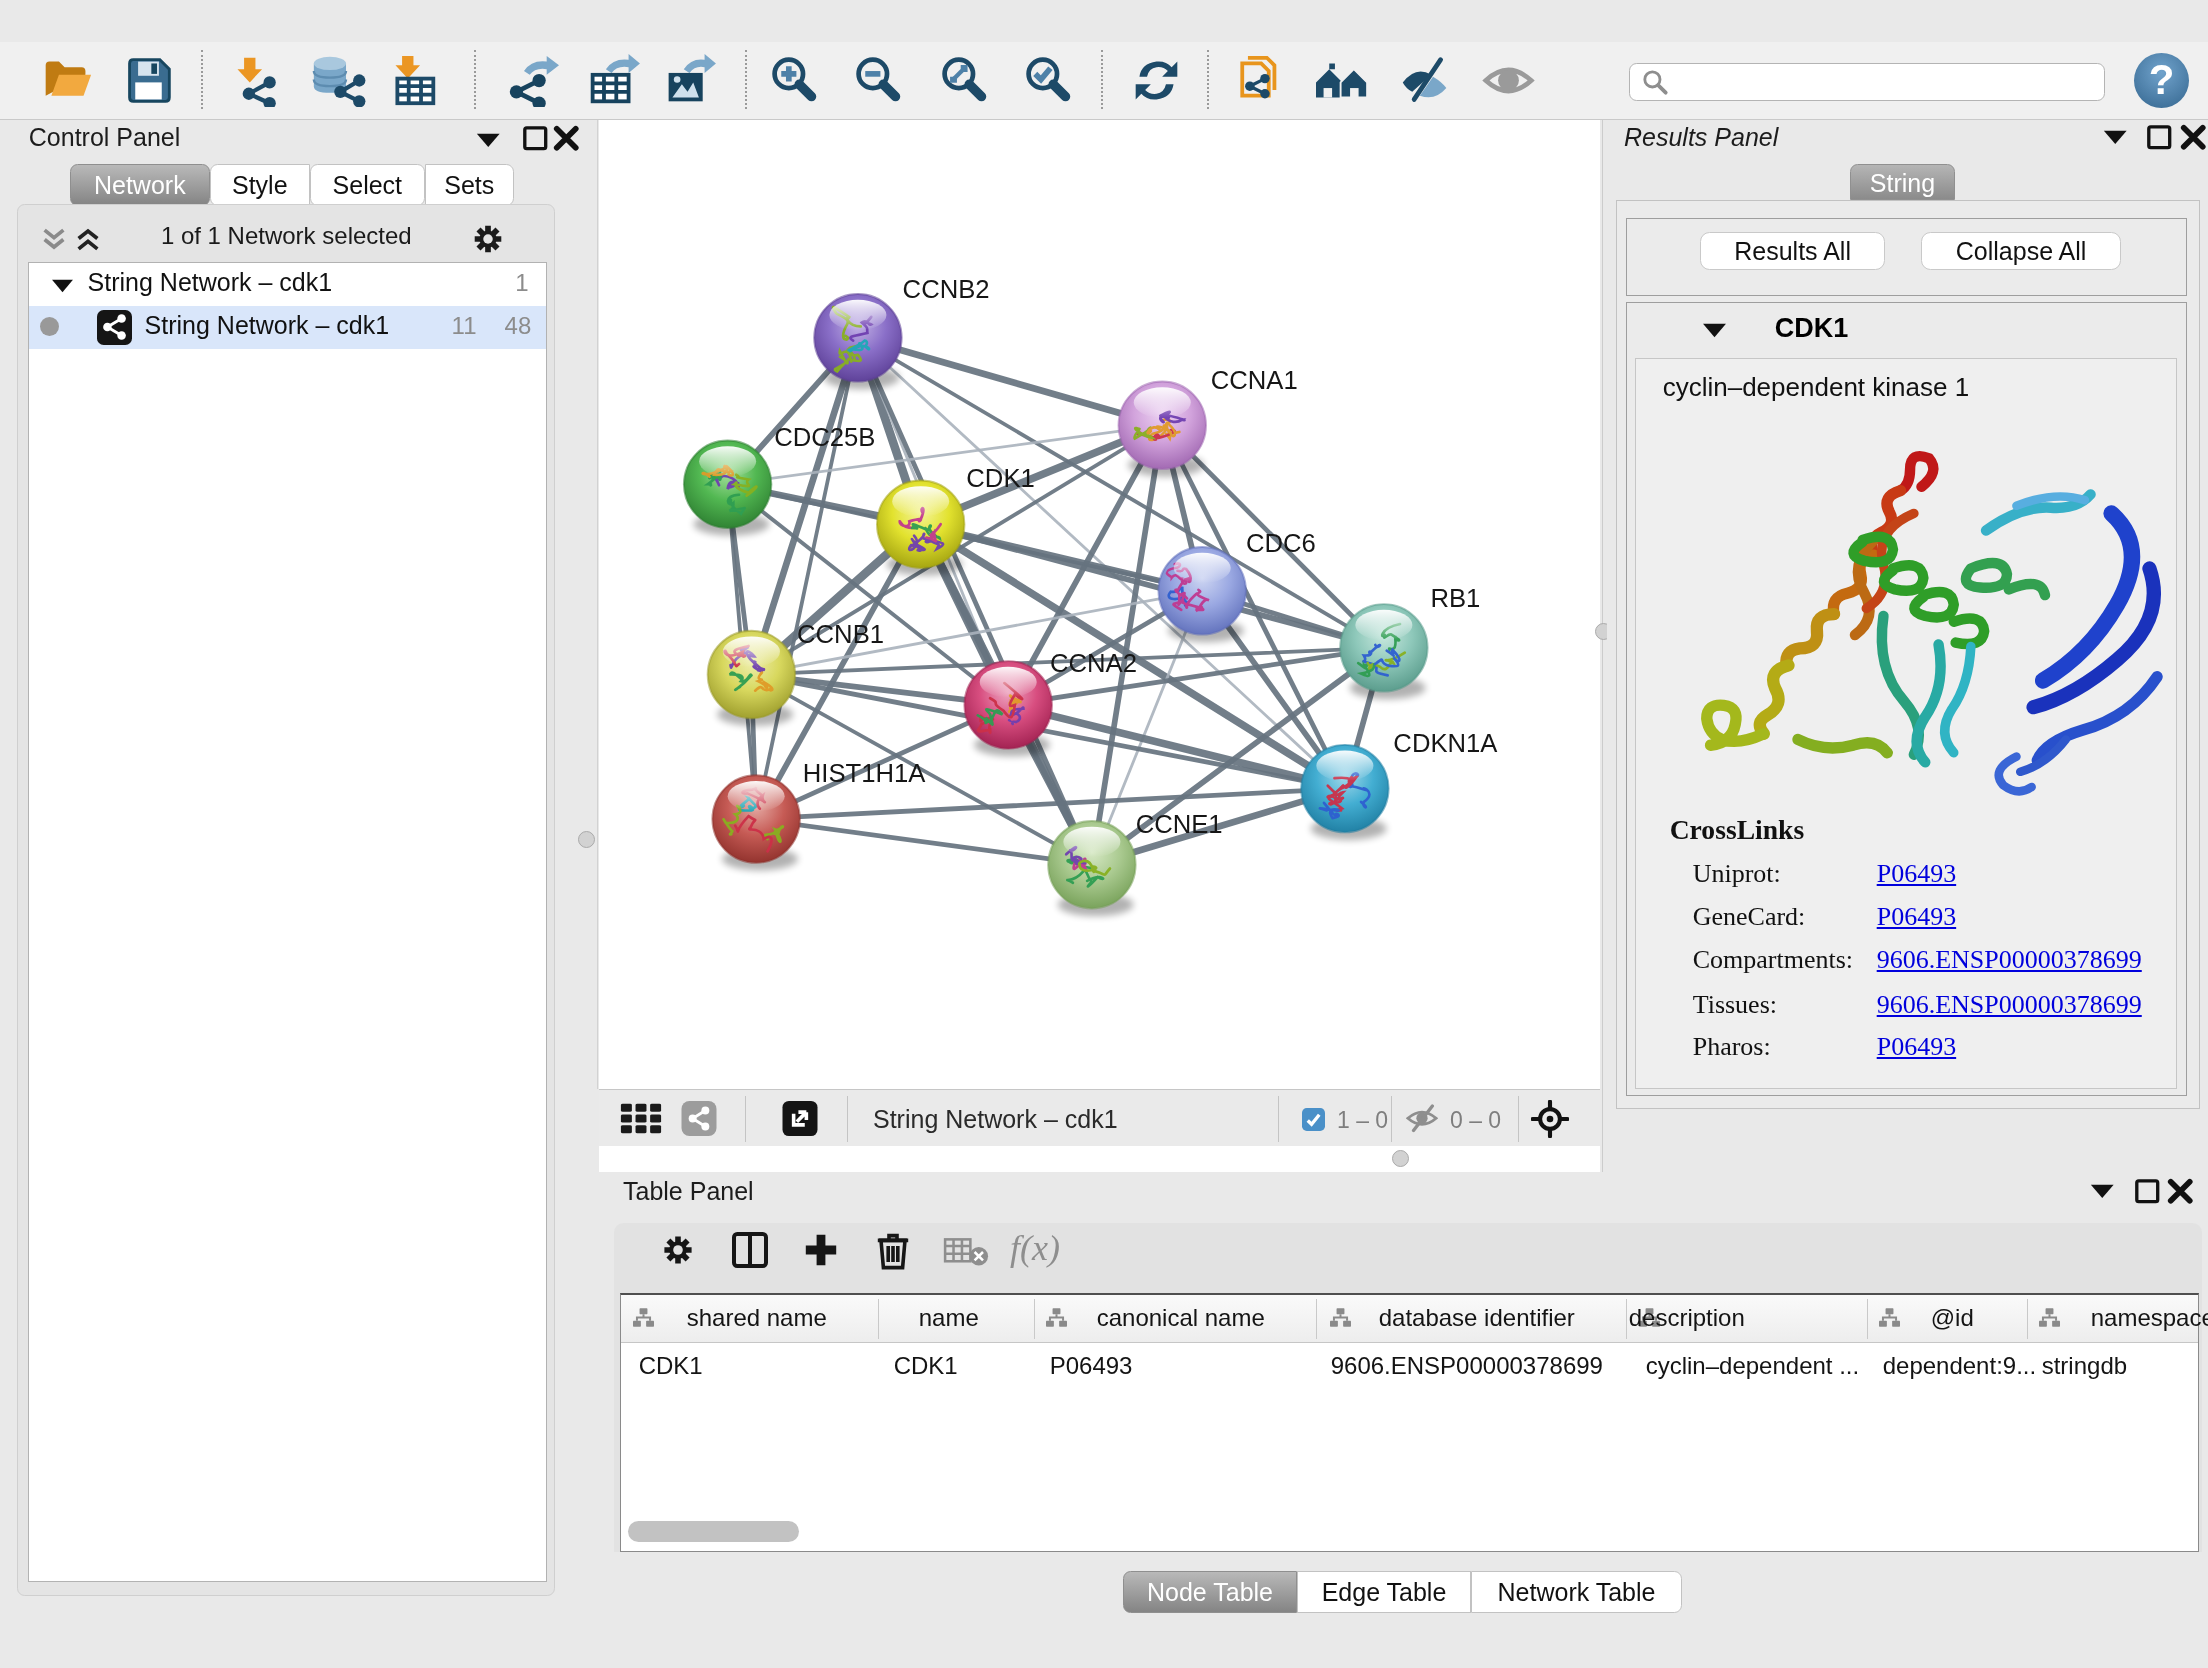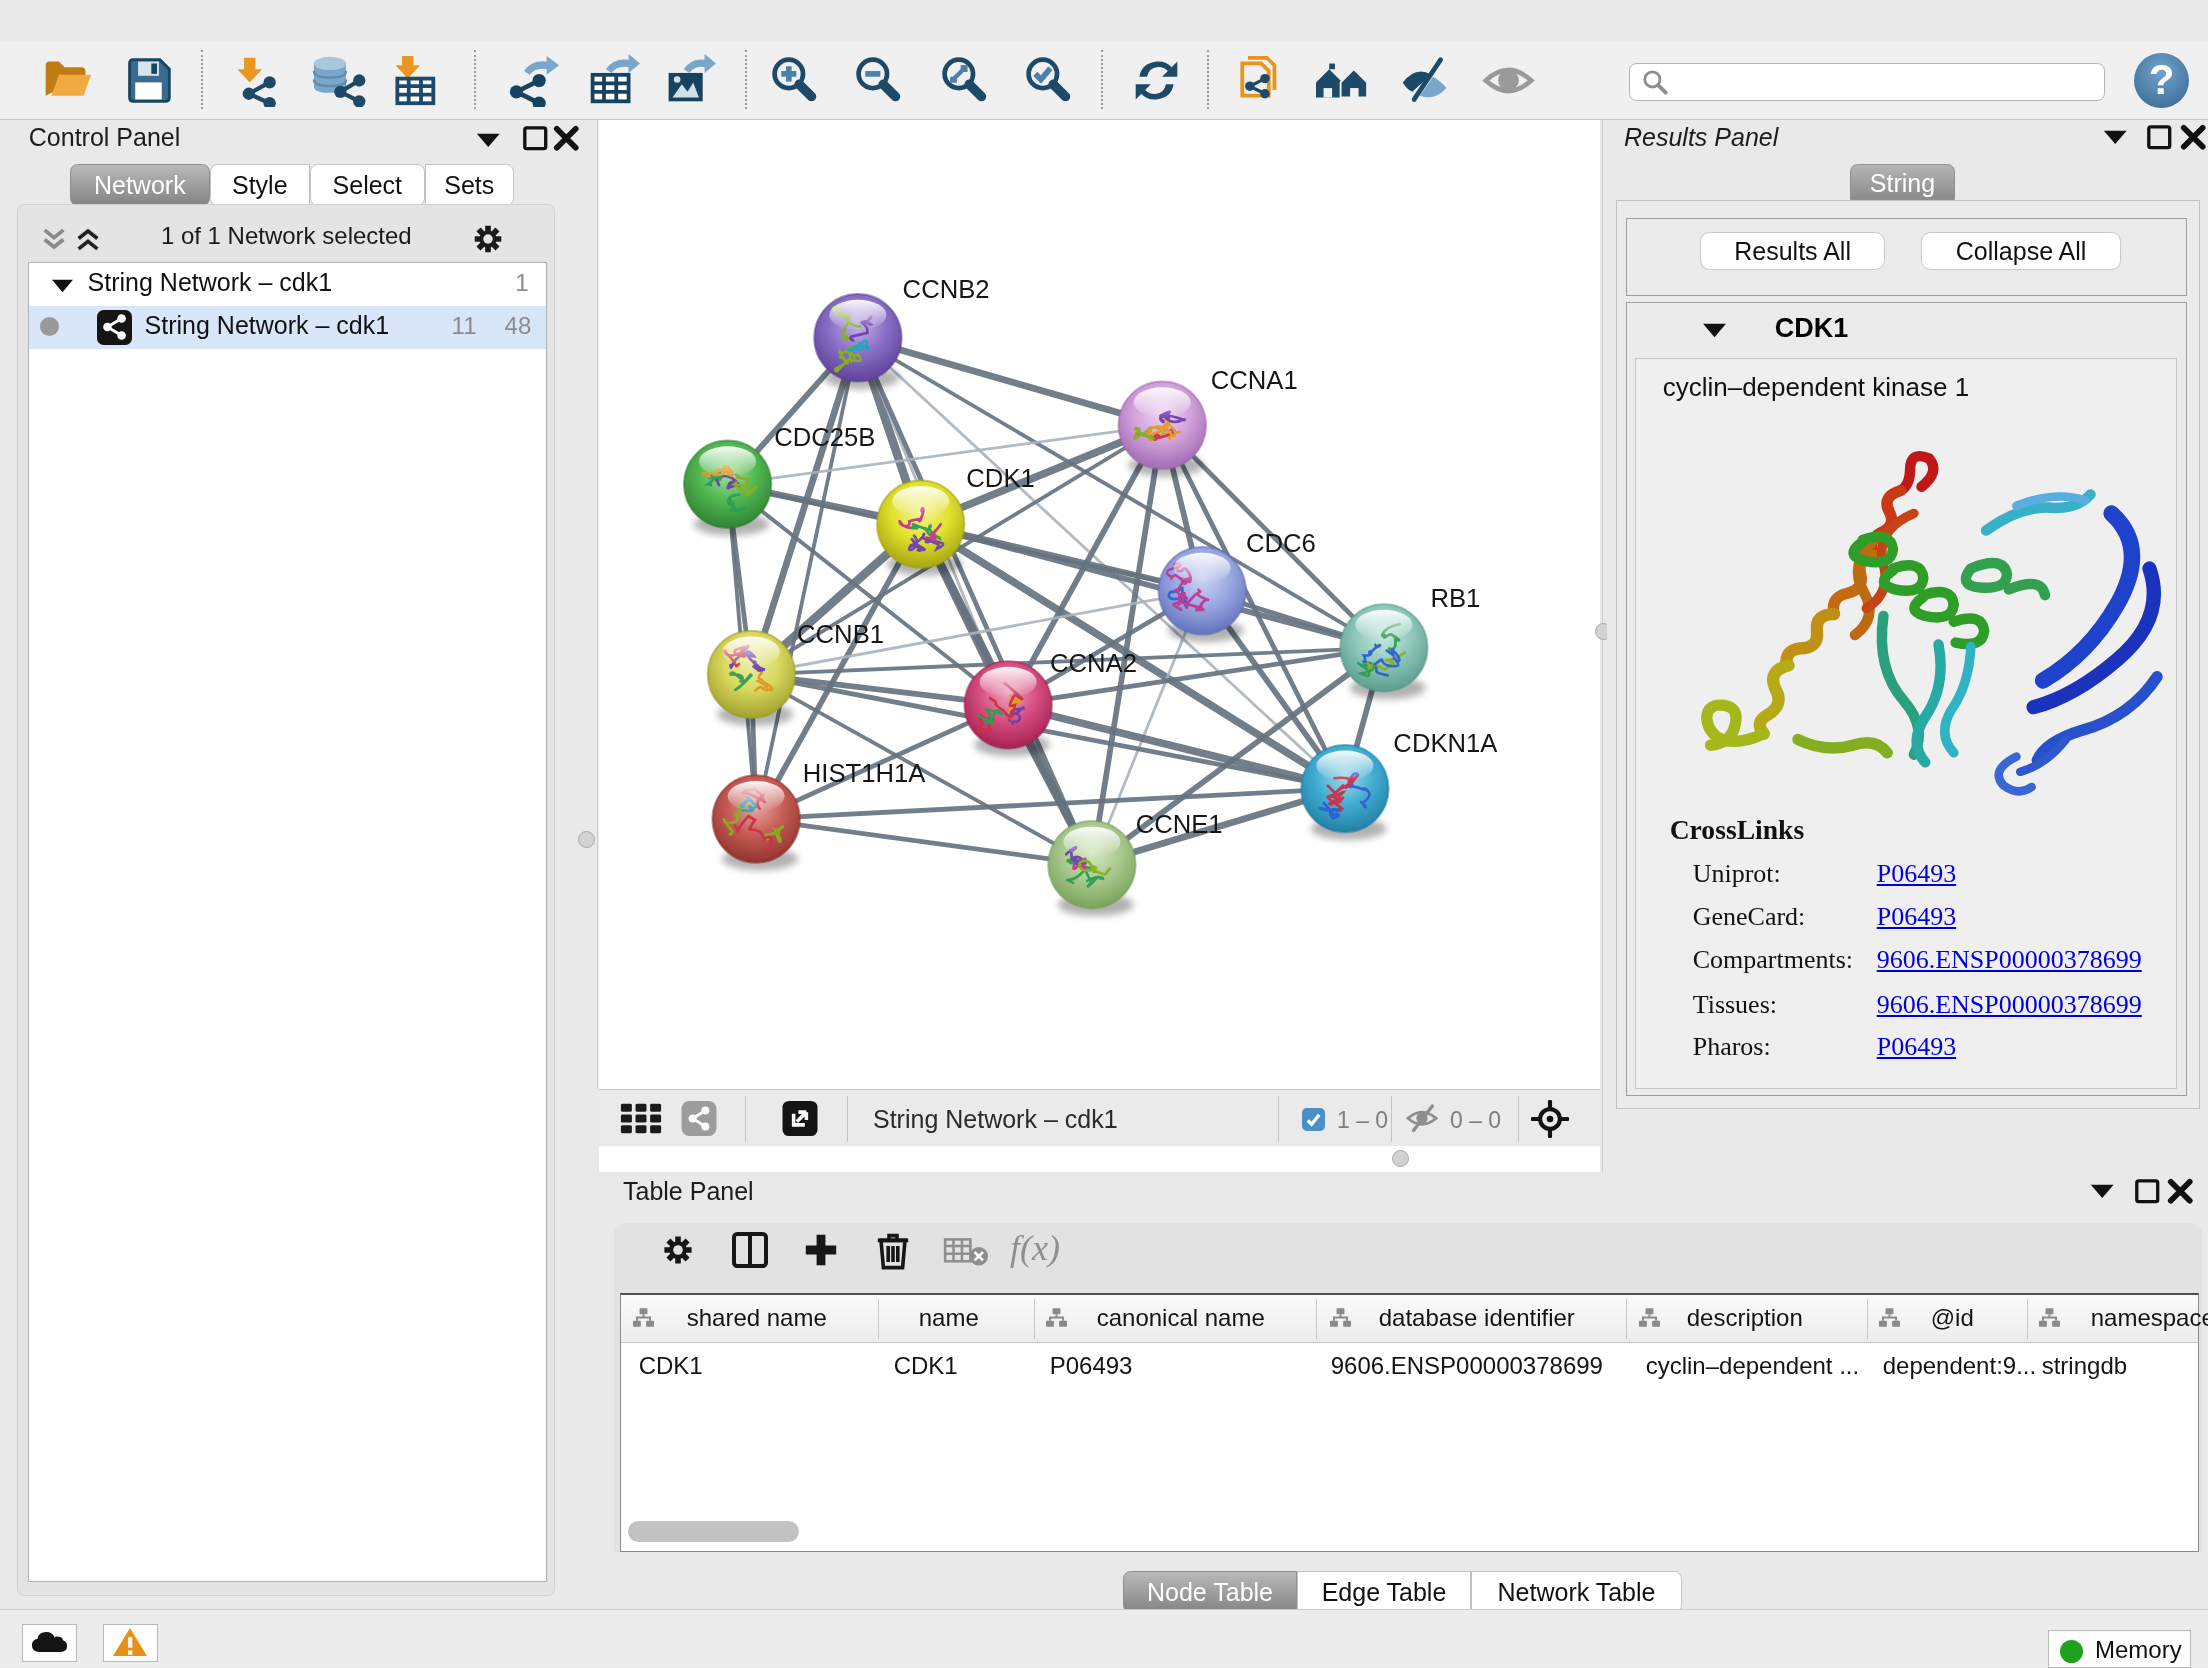--- a/index.html
+++ b/index.html
@@ -799,51 +799,33 @@
             <div class="thdiv" style="left:257px"></div>
             <div class="thdiv" style="left:413px"></div>
     <div class="thdiv" style="left:695px"></div>
             <div class="thdiv" style="left:1005px"></div>
     <div class="thdiv" style="left:1246px"></div>
             <div class="thdiv" style="left:1406px"></div>
     <div class="th" style="left:66px">shared name</div>
     <div class="th" style="left:298px">name</div>
     <div class="th" style="left:476px">canonical name</div>
     <div class="th" style="left:758px">database identifier</div>
-    <div class="th" style="left:1066px">description</div>
+    <div class="th" style="left:1008px">description</div>
     <div class="th" style="left:1310px">@id</div>
     <div class="th" style="left:1470px">namespace</div>
    </div>
    <div class="td" style="left:18px">CDK1</div>
    <div class="td" style="left:273px">CDK1</div>
    <div class="td" style="left:429px">P06493</div>
    <div class="td" style="left:710px">9606.ENSP00000378699</div>
    <div class="td" style="left:1025px">cyclin–dependent ...</div>
    <div class="td" style="left:1262px">dependent:9...</div>
    <div class="td" style="left:1421px">stringdb</div>
    <div id="hscroll"></div>
   </div>
  </div>
  <div class="bt-tab sel tab" style="left:552px;top:399px;width:174px;border-radius:7.6px 0 0 7.6px;float:none">Node Table</div>
  <div class="bt-tab" style="left:726px;top:399px;width:174px">Edge Table</div>
  <div class="bt-tab" style="left:900px;top:399px;width:211px;border-radius:0 7.6px 7.6px 0">Network Table</div>
 </div>
 
-<div id="statusbar">
- <div class="sbtn" style="left:22px">
-  <svg width="38" height="27" viewBox="0 0 40 28" style="position:absolute;left:6.7px;top:3.8px">
-   <path d="M10 24 Q2 24 2 17 Q2 11 8 10 Q9 3 17 3 Q24 3 26 9 Q27 7 30 8 Q34 8 35 12 Q39 13 39 18 Q39 24 32 24 Z" fill="#141414"></path>
-  </svg>
- </div>
- <div class="sbtn" style="left:103px">
-  <svg width="38" height="32" viewBox="0 0 40 34" style="position:absolute;left:6.7px;top:1px">
-   <path d="M20 2 L38 32 L2 32 Z" fill="#e89117"></path>
-   <rect x="18" y="12" width="4.5" height="11" fill="#fff"></rect>
-          <rect x="18" y="26" width="4.5" height="4.5" fill="#fff"></rect>
-  </svg>
- </div>
- <div id="membtn">
-  <div class="abs" style="left:11.4px;top:8.6px;width:23px;height:23px;border-radius:50%;background:#1fa01f"></div>
-  <div class="abs" style="left:46px">Memory</div>
- </div>
 </div>
-</div>
 
 
 </body></html>

